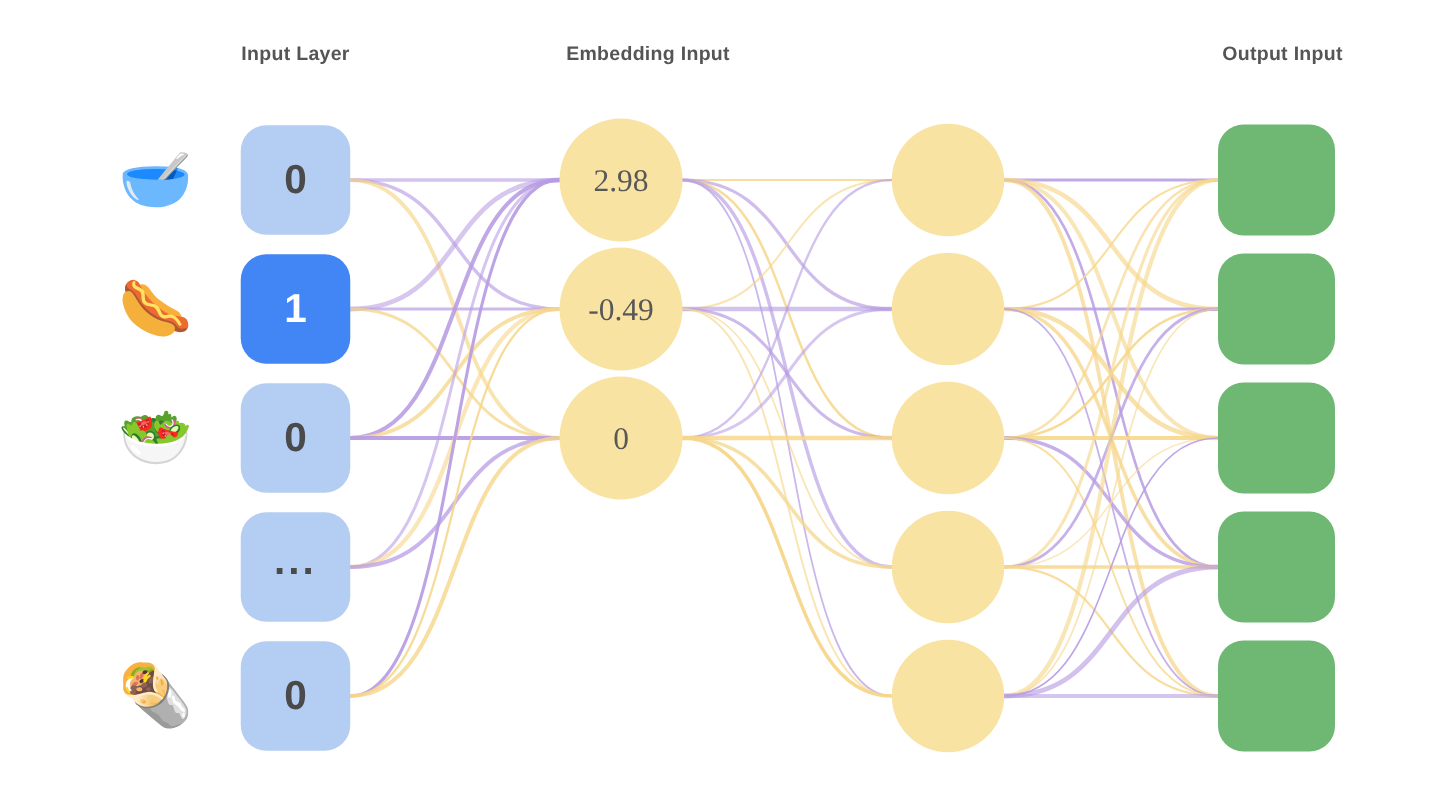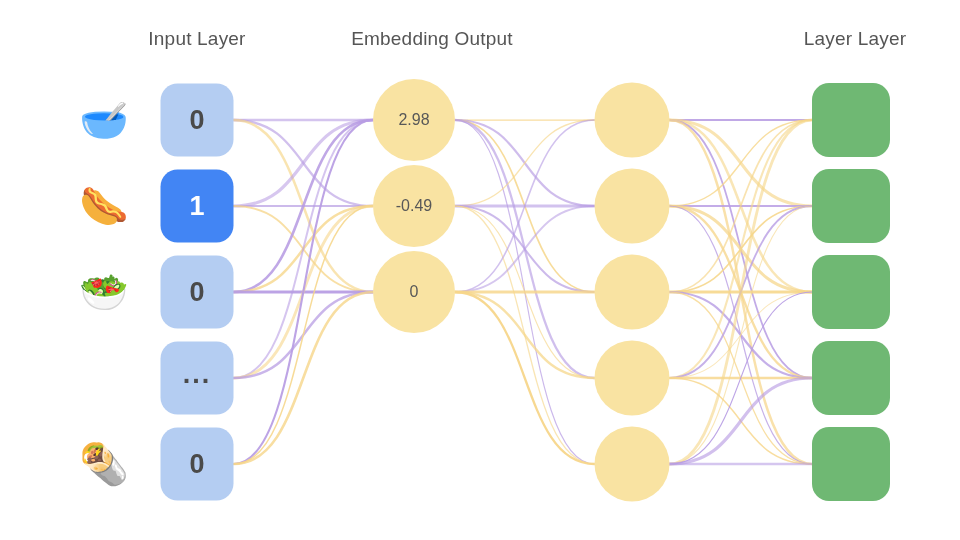--- a/index.html
+++ b/index.html
@@ -11,22 +11,22 @@
     position: relative;
     width: 960px;
     height: 540px;
     background: #ffffff;
     overflow: hidden;
     font-family: "Liberation Sans", sans-serif;
   }
   .layer-title {
     position: absolute;
     font-family: "Liberation Sans", sans-serif;
-    font-size: 19px;
-    font-weight: normal;
+    font-size: 13px;
+    font-weight: bold;
     color: #555555;
     letter-spacing: 0.2px;
     text-align: right;
     white-space: nowrap;
     transform: translateX(-50%);
   }
   #edges {
     position: absolute;
     left: 0;
     top: 0;
@@ -74,22 +74,22 @@
     position: absolute;
     width: 82px;
     height: 82px;
     border-radius: 50%;
     background: #f9e3a2;
     display: flex;
     align-items: center;
     justify-content: center;
     transform: translate(-50%, -50%);
     color: #585858;
-    font-size: 16px;
-    font-family: Liberation Sans, sans-serif;
+    font-size: 21px;
+    font-family: Liberation Serif, serif;
   }
   .hidden-circle {
     position: absolute;
     width: 75px;
     height: 75px;
     border-radius: 50%;
     background: #f9e3a2;
     transform: translate(-50%, -50%);
   }
   .output-box {
@@ -158,22 +158,22 @@
       <path d="M 669.5 378 C 747.875 378, 733.625 378, 812 378" fill="none" stroke="#f6d68a" stroke-width="2.33" stroke-opacity="0.82" stroke-linecap="round"></path>
       <path d="M 669.5 378 C 747.875 378, 733.625 464, 812 464" fill="none" stroke="#f6d68a" stroke-width="1.48" stroke-opacity="0.82" stroke-linecap="round"></path>
       <path d="M 669.5 464 C 747.875 464, 733.625 120, 812 120" fill="none" stroke="#f6d68a" stroke-width="2.82" stroke-opacity="0.61" stroke-linecap="round"></path>
       <path d="M 669.5 464 C 747.875 464, 733.625 206, 812 206" fill="none" stroke="#f6d68a" stroke-width="1.12" stroke-opacity="0.61" stroke-linecap="round"></path>
       <path d="M 669.5 464 C 747.875 464, 733.625 292, 812 292" fill="none" stroke="#b79ce3" stroke-width="1.08" stroke-opacity="0.91" stroke-linecap="round"></path>
       <path d="M 669.5 464 C 747.875 464, 733.625 378, 812 378" fill="none" stroke="#b79ce3" stroke-width="3.18" stroke-opacity="0.63" stroke-linecap="round"></path>
       <path d="M 669.5 464 C 747.875 464, 733.625 464, 812 464" fill="none" stroke="#b79ce3" stroke-width="2.71" stroke-opacity="0.58" stroke-linecap="round"></path>
     </svg>
 
   <div class="layer-title" id="title-input" style="left:197px; top:28px;">Input Layer</div>
-  <div class="layer-title" id="title-embedding" style="left:432px; top:28px;">Embedding Output</div>
-  <div class="layer-title" id="title-output" style="left:855px; top:28px;">Layer Layer</div>
+  <div class="layer-title" id="title-embedding" style="left:432px; top:28px;">Embedding Input</div>
+  <div class="layer-title" id="title-output" style="left:855px; top:28px;">Output Input</div>
 
   <div id="nodes-root" style="position: relative; z-index: 2;">
       <div class="node-emoji" style="left:104px; top:120px;">🥣</div>
       <div class="input-box" style="left:197px; top:120px;">0</div>
       <div class="node-emoji" style="left:104px; top:206px;">🌭</div>
       <div class="input-box active" style="left:197px; top:206px;">1</div>
       <div class="node-emoji" style="left:104px; top:292px;">🥗</div>
       <div class="input-box" style="left:197px; top:292px;">0</div>
       <div class="input-box ellipsis" style="left:197px; top:378px;">...</div>
       <div class="node-emoji" style="left:104px; top:464px;">🌯</div>

